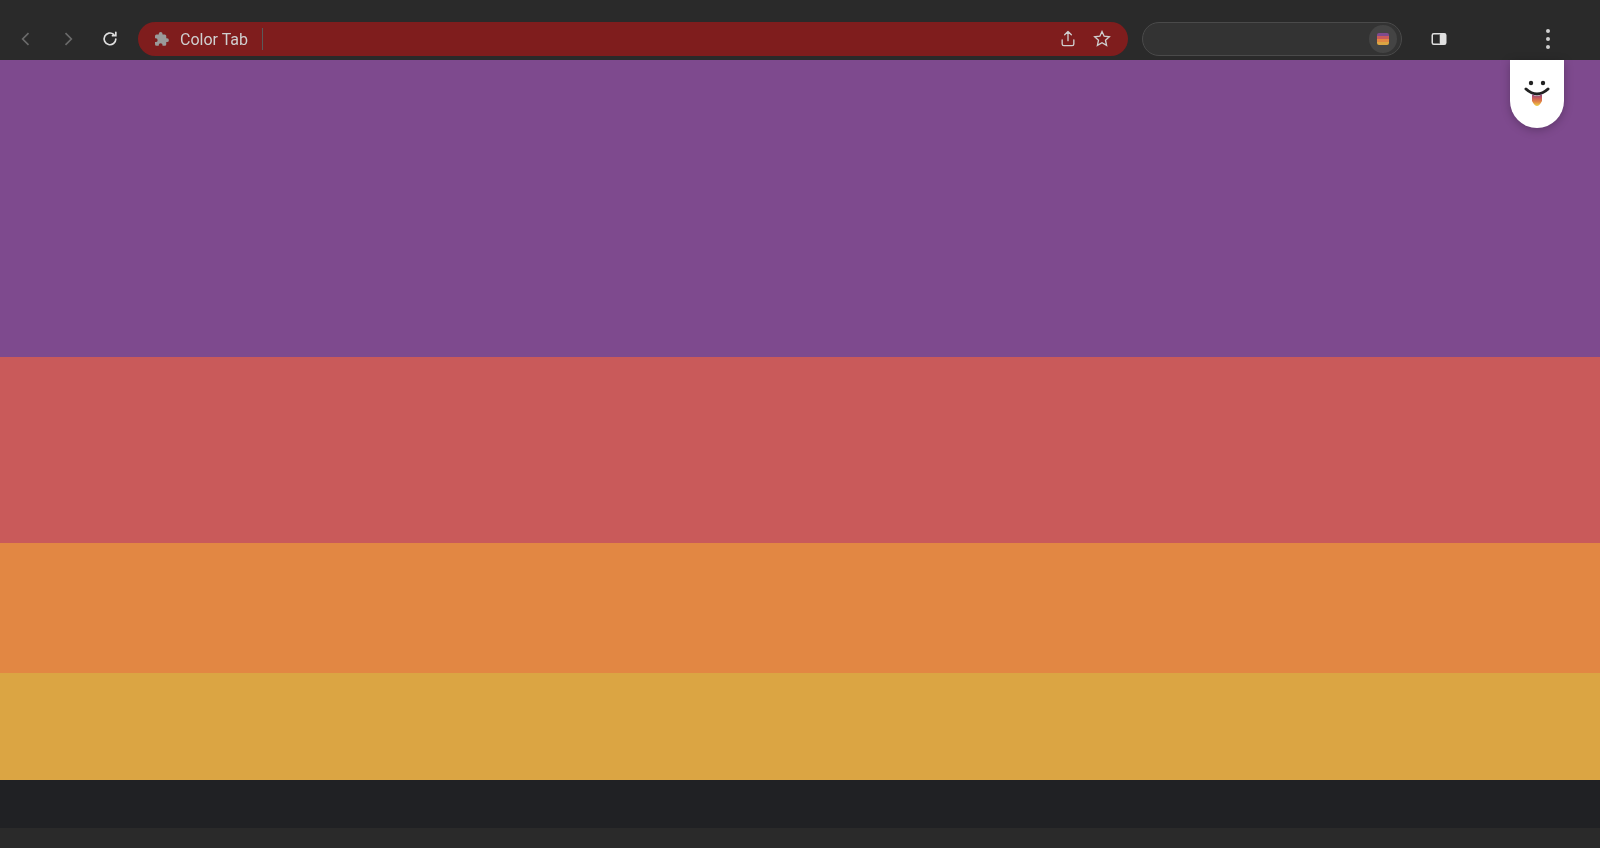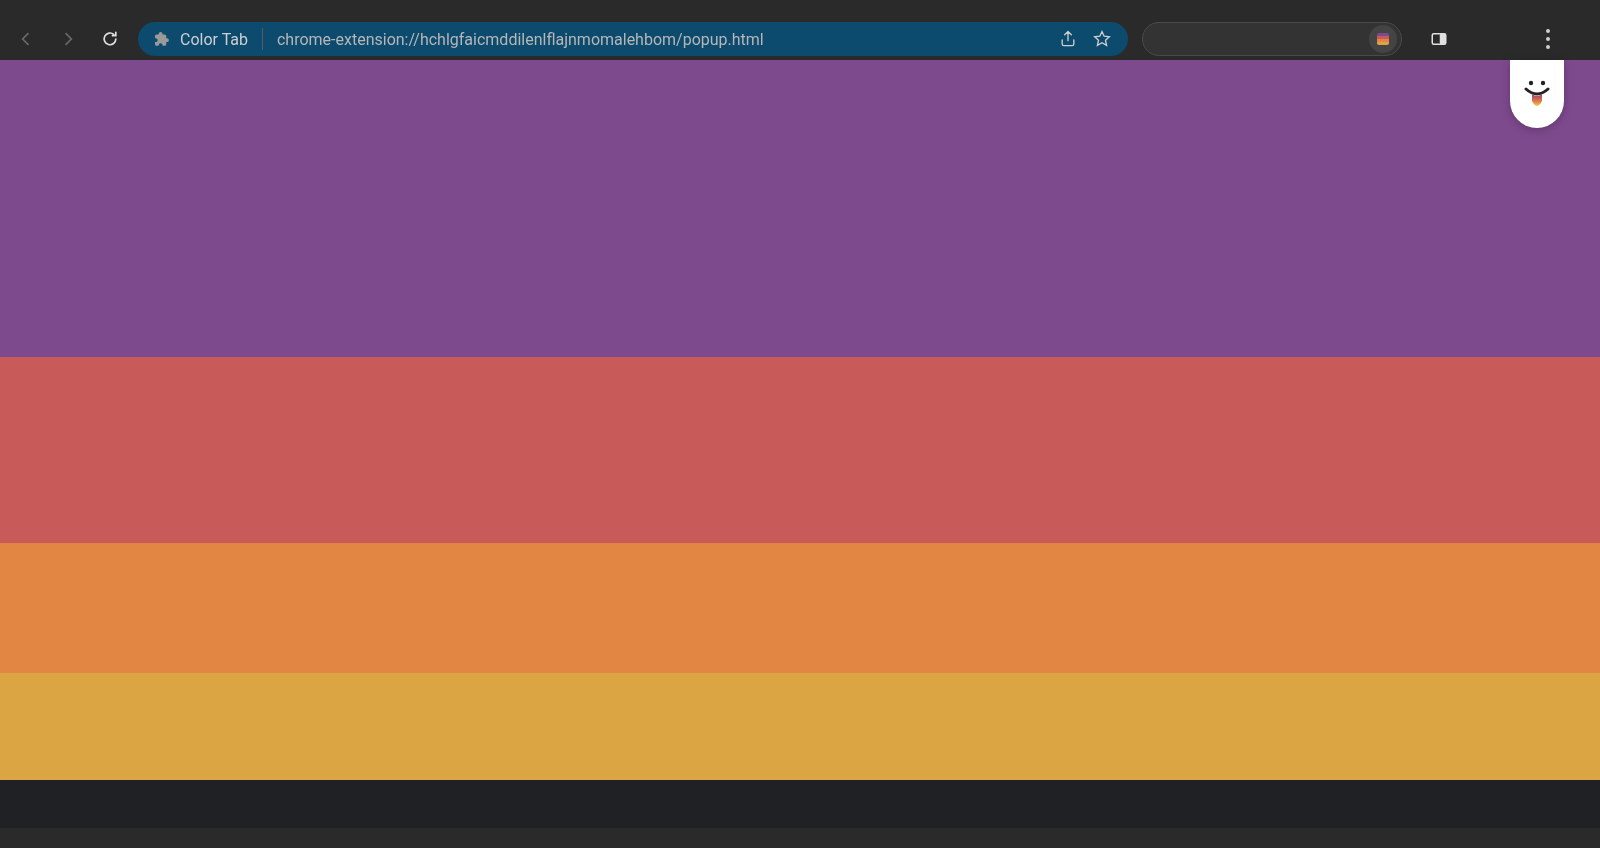--- a/index.html
+++ b/index.html
@@ -49,28 +49,29 @@
     .nav-btn.disabled svg {
       stroke: #6a6a6a;
     }
     .reload svg {
       stroke: #e0e0e0;
     }
     .omnibox {
       flex-shrink: 0;
       width: 990px;
       height: 34px;
-      background: #0c4a6e;
+      background: #7f1d1d;
       border-radius: 17px;
       display: flex;
       align-items: center;
       padding: 0 8px 0 14px;
       margin-left: 4px;
       gap: 10px;
       color: #bdbdbd;
+      text-align: right;
     }
     .puzzle-icon {
       width: 18px;
       height: 18px;
       flex-shrink: 0;
     }
     .ext-label {
       color: #cfcfcf;
       font-size: 16px;
       white-space: nowrap;
@@ -222,21 +223,20 @@
         <path d="M19 12 A7 7 0 1 1 16.5 6.5 M19 4 L19 8 L15 8" stroke-linecap="round"></path>
       </svg>
   </button>
 
   <div class="omnibox">
     <svg class="puzzle-icon" viewBox="0 0 24 24" fill="#9a9a9a">
         <path d="M20 11h-1V8a2 2 0 0 0-2-2h-3V5a2.5 2.5 0 0 0-5 0v1H6a2 2 0 0 0-2 2v3h1a2.5 2.5 0 0 1 0 5H4v3a2 2 0 0 0 2 2h3v-1a2.5 2.5 0 0 1 5 0v1h3a2 2 0 0 0 2-2v-3h1a2.5 2.5 0 0 0 0-5z"></path>
       </svg>
     <span class="ext-label">Color Tab</span>
     <div class="vsep"></div>
-    <span class="url-text">chrome-extension://hchlgfaicmddilenlflajnmomalehbom/popup.html</span>
     <div class="omnibox-right">
       <svg viewBox="0 0 24 24">
           <path d="M12 3 L12 14 M12 3 L8 7 M12 3 L16 7 M5 13 v5 a2 2 0 0 0 2 2 h10 a2 2 0 0 0 2-2 v-5" stroke-linecap="round"></path>
         </svg>
       <svg viewBox="0 0 24 24">
           <path d="M12 3 L14.6 8.6 L20.8 9.3 L16.2 13.5 L17.5 19.6 L12 16.5 L6.5 19.6 L7.8 13.5 L3.2 9.3 L9.4 8.6 Z"></path>
         </svg>
     </div>
   </div>
 

